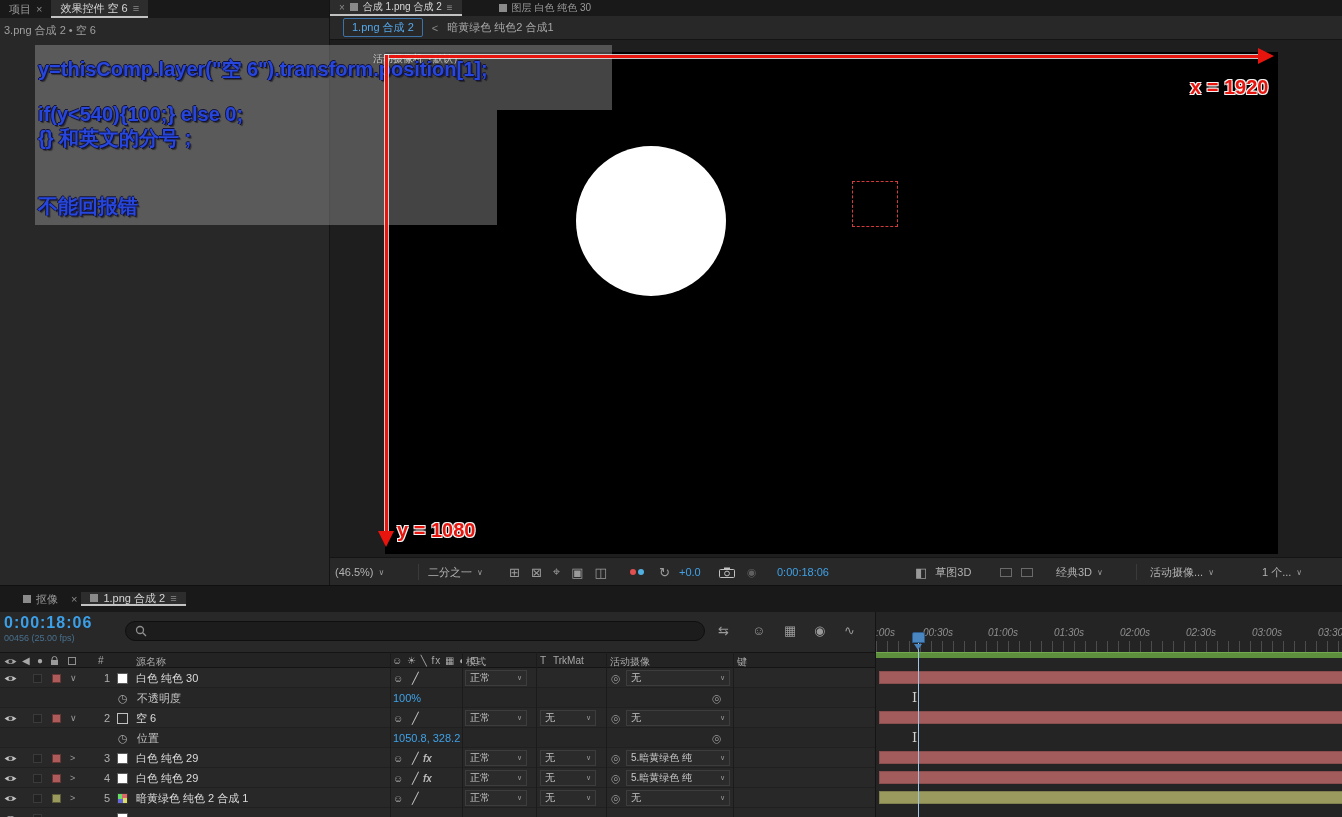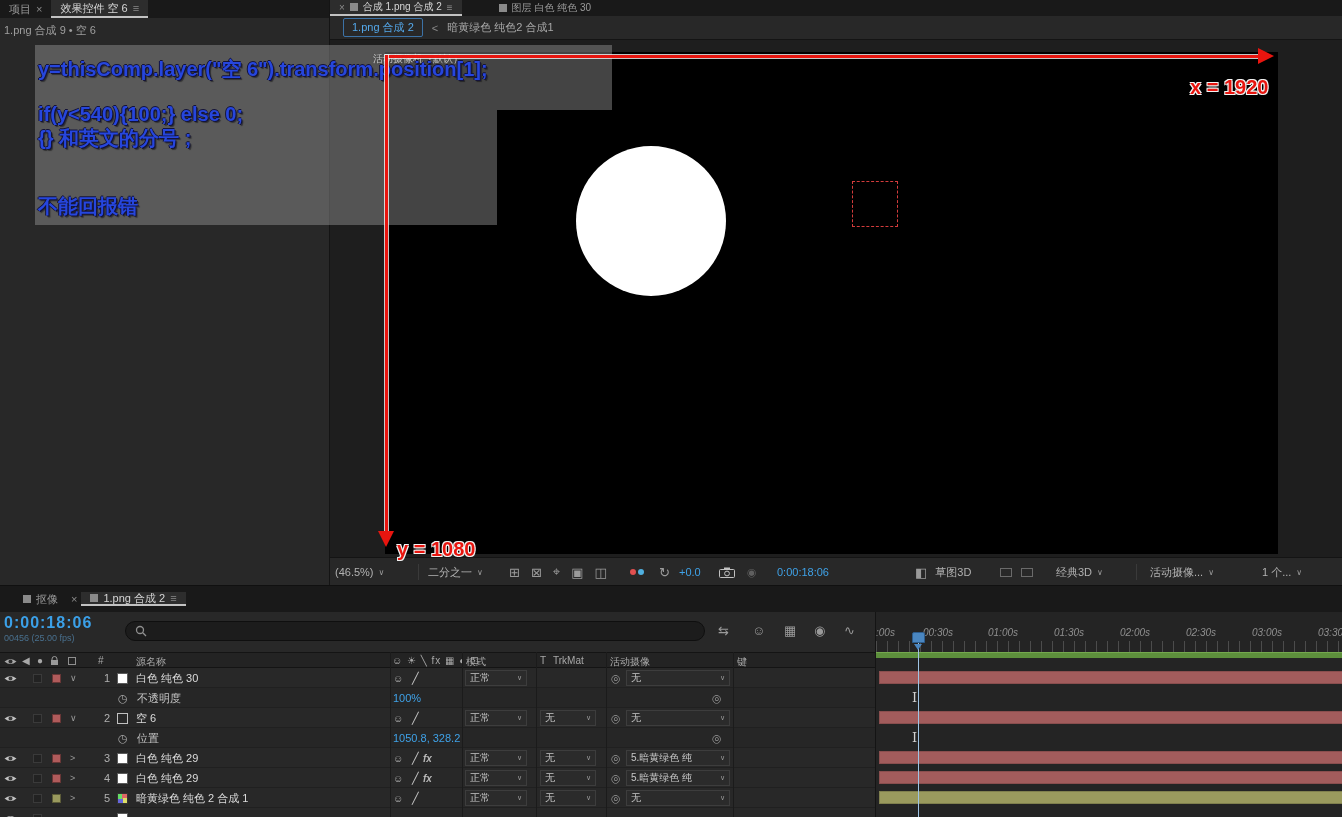--- a/index.html
+++ b/index.html
@@ -133,21 +133,21 @@
     <div class="tabbar" id="project-tabbar">
       <div class="tab">
         <span>项目</span>
         <span class="x">×</span>
       </div>
       <div class="tab active">
         <span>效果控件 空 6</span>
         <span class="menu-glyph">≡</span>
       </div>
     </div>
-    <div id="panel-path">1.png 合成 9 • 空 6</div>
+    <div id="panel-path">3.png 合成 2 • 空 6</div>
   </div>
 
   <div class="abs" id="viewer-panel">
     <div class="tabbar" id="viewer-tabbar">
       <div class="tab active">
         <span class="x">×</span>
         <span class="chip"></span>
         <span>合成 1.png 合成 2</span>
         <span class="menu-glyph">≡</span>
       </div>
@@ -534,16 +534,16 @@
     <div class="expr" style="top:103px">if(y&lt;540){100;} else 0;</div>
     <div class="expr" style="top:125px">{} 和英文的分号 ;</div>
     <div class="expr" style="top:193px">不能回报错</div>
 
     <div class="arrow-line" style="left:386px;top:55px;width:872px;height:3px"></div>
     <div class="arrow-head-right" style="left:1258px;top:48px"></div>
     <div class="red-label" style="left:1190px;top:76px">x = 1920</div>
 
     <div class="arrow-line" style="left:385px;top:55px;width:3px;height:478px"></div>
     <div class="arrow-head-down" style="left:378px;top:531px"></div>
-    <div class="red-label" style="left:397px;top:538px">y = 1080</div>
+    <div class="red-label" style="left:397px;top:519px">y = 1080</div>
   </div>
 
 </div>
 
 </body></html>

